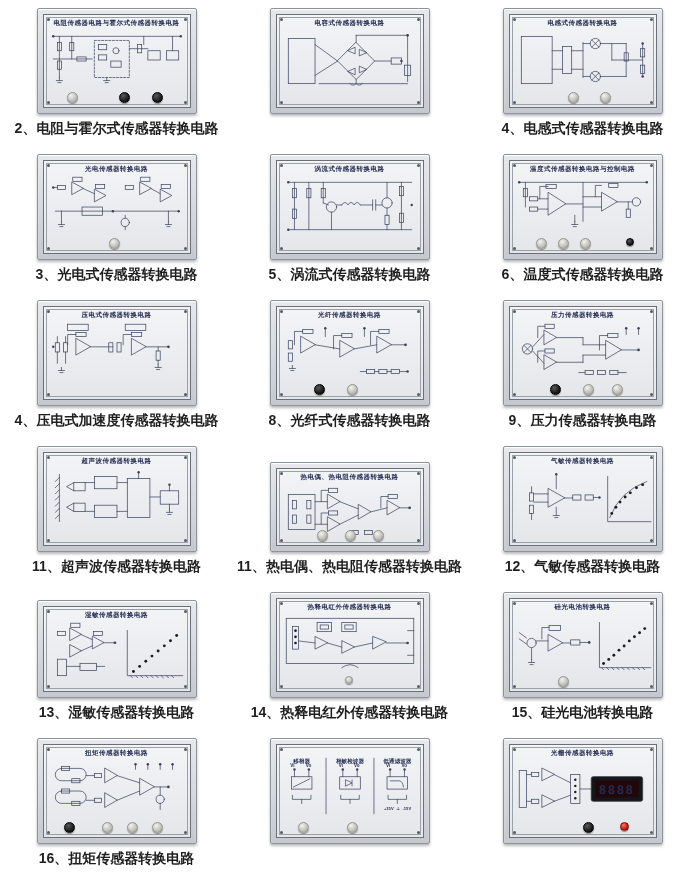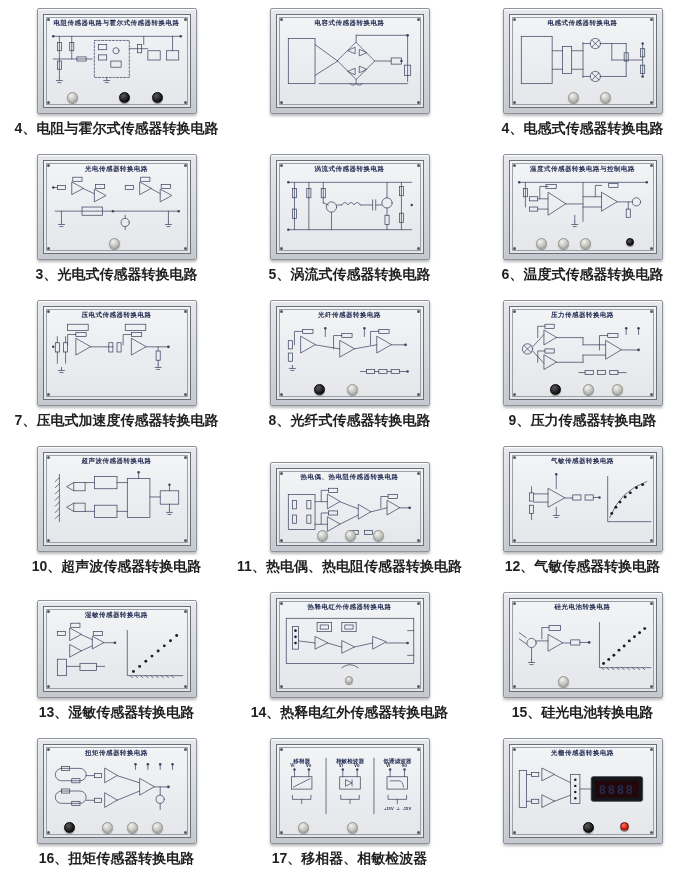--- a/index.html
+++ b/index.html
@@ -65,21 +65,21 @@
           <circle class="dot" cx="8" cy="6" r="1.2"></circle>
             <circle class="dot" cx="132" cy="6" r="1.2"></circle>
         </svg>
         <div class="knobs">
           <span class="knob" style="left:16%"></span>
           <span class="knob dark" style="left:52%"></span>
           <span class="knob dark" style="left:74%"></span>
         </div>
       </div>
     </div>
-    <figcaption class="caption">4、电阻与霍尔式传感器转换电路</figcaption>
+    <figcaption class="caption">2、电阻与霍尔式传感器转换电路</figcaption>
   </figure>
 
   <figure class="cell" style="margin:0">
     <div class="board">
       <div class="panel">
         <span class="screw tl"></span>
           <span class="screw tr"></span>
           <span class="screw bl"></span>
           <span class="screw br"></span>
         <div class="ptitle">电容式传感器转换电路</div>
@@ -324,21 +324,21 @@
               <line x1="110" y1="24" x2="110" y2="28"></line>
             <path d="M16 44 v3 M13 47 h6 M14.5 49 h3"></path>
             <path d="M110 41 v3 M107 44 h6 M108.5 46 h3"></path>
             <line x1="110" y1="37" x2="110" y2="41"></line>
           </g>
           <circle class="dot" cx="120" cy="24" r="1.3"></circle>
             <circle class="dot" cx="8" cy="24" r="1.2"></circle>
         </svg>
       </div>
     </div>
-    <figcaption class="caption">7、压电式加速度传感器转换电路</figcaption>
+    <figcaption class="caption">4、压电式加速度传感器转换电路</figcaption>
   </figure>
 
   <figure class="cell" style="margin:0">
     <div class="board">
       <div class="panel">
         <span class="screw tl"></span>
           <span class="screw tr"></span>
           <span class="screw bl"></span>
           <span class="screw br"></span>
         <div class="ptitle">光纤传感器转换电路</div>
@@ -463,21 +463,21 @@
             <line x1="91" y1="10" x2="91" y2="4"></line>
               <line x1="121" y1="22" x2="121" y2="16"></line>
             <line x1="121" y1="35" x2="121" y2="40"></line>
             <path d="M121 40 v3 M118 43 h6 M119.5 45 h3"></path>
           </g>
           <circle class="dot" cx="91" cy="4" r="1.2"></circle>
             <circle class="dot" cx="121" cy="16" r="1.2"></circle>
         </svg>
       </div>
     </div>
-    <figcaption class="caption">10、超声波传感器转换电路</figcaption>
+    <figcaption class="caption">11、超声波传感器转换电路</figcaption>
   </figure>
 
   <figure class="cell" style="margin:16px">
     <div class="board">
       <div class="panel">
         <span class="screw tl"></span>
           <span class="screw tr"></span>
           <span class="screw bl"></span>
           <span class="screw br"></span>
         <div class="ptitle">热电偶、热电阻传感器转换电路</div>
@@ -788,21 +788,20 @@
           <text x="103" y="52" font-size="4">+15V</text>
           <text x="115" y="52" font-size="4">⊥</text>
           <text x="121" y="52" font-size="4">-15V</text>
         </svg>
         <div class="knobs">
           <span class="knob" style="left:15%"></span>
           <span class="knob" style="left:48%"></span>
         </div>
       </div>
     </div>
-    <figcaption class="caption">17、移相器、相敏检波器</figcaption>
   </figure>
 
   <figure class="cell" style="margin:0">
     <div class="board">
       <div class="panel">
         <span class="screw tl"></span>
           <span class="screw tr"></span>
           <span class="screw bl"></span>
           <span class="screw br"></span>
         <div class="ptitle">光栅传感器转换电路</div>

